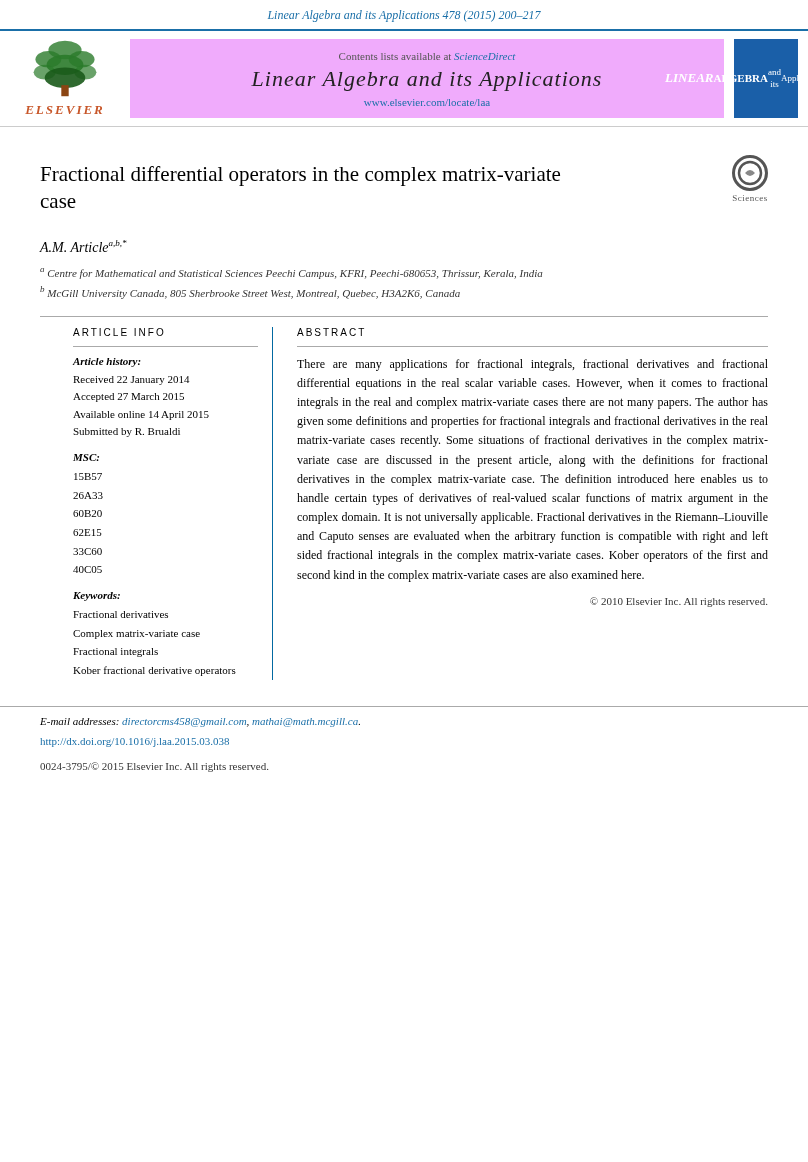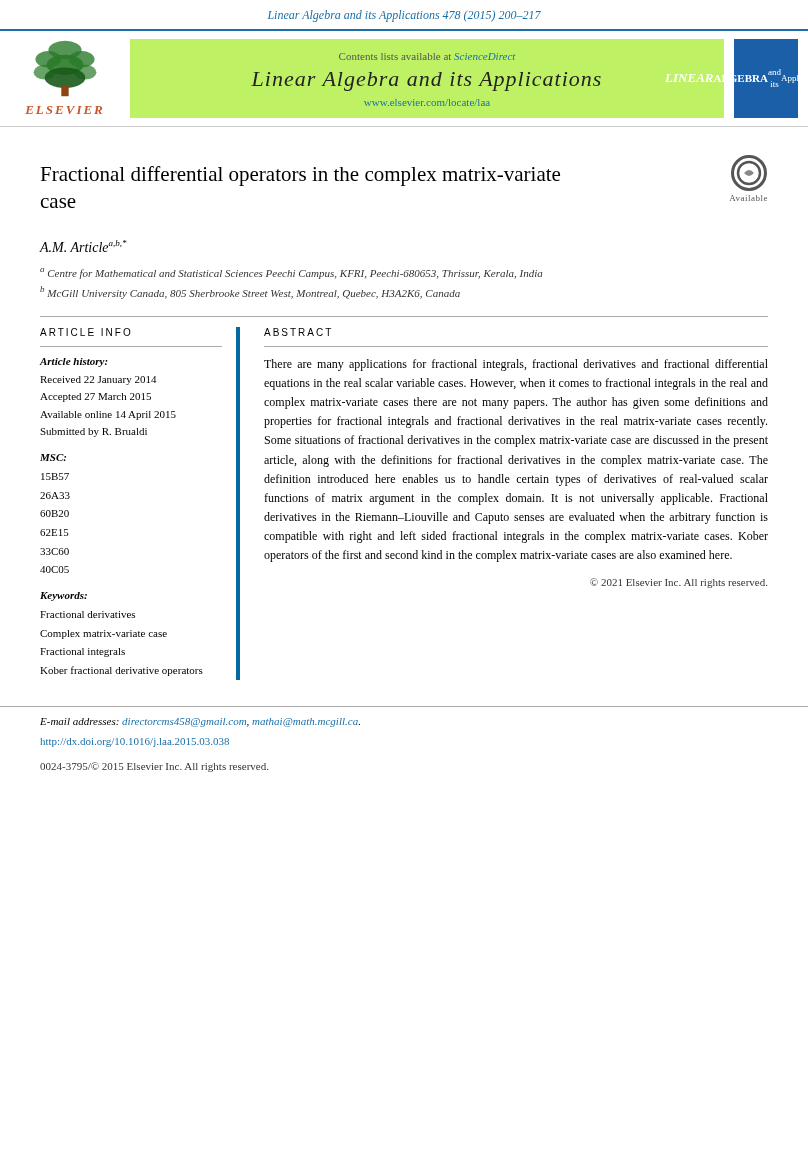--- a/index.html
+++ b/index.html
@@ -53,21 +53,21 @@
       letter-spacing: 2px;
       margin-top: 3px;
     }
 
     .journal-title-section {
       flex: 1;
       display: flex;
       flex-direction: column;
       align-items: center;
       justify-content: center;
-      background: #bef264;
+      background: #f0abfc;
       padding: 6px 10px;
     }
 
     .sciencedirect-line {
       font-size: 11px;
       color: #555;
       margin-bottom: 4px;
     }
 
     .sciencedirect-link {
@@ -202,22 +202,23 @@
     
     .two-col {
       display: flex;
       gap: 24px;
       margin-top: 10px;
     }
 
     .left-col {
       width: 200px;
       flex-shrink: 0;
-      border-right: 4px solid #0369a1;
+      border-right: 1px solid #0369a1;
       padding-right: 14px;
+      margin-left: 33px;
     }
 
     .right-col {
       flex: 1;
     }
 
     
     .section-header {
       font-size: 10px;
       letter-spacing: 2px;
@@ -369,21 +370,21 @@
   <div class="title-crossmark-row">
     <div class="article-title">Fractional differential operators in the complex matrix-variate case</div>
     <div class="crossmark-badge">
       <div class="crossmark-circle">
 
         <svg width="26" height="26" viewBox="0 0 26 26">
           <circle cx="13" cy="13" r="11" fill="none" stroke="#555" stroke-width="2.5"></circle>
           <path d="M8 13 Q13 7 18 13 Q13 19 8 13Z" fill="#888"></path>
         </svg>
       </div>
-      <div class="crossmark-label">Available</div>
+      <div class="crossmark-label">Sciences</div>
     </div>
   </div>
 
   <div class="authors">
     <span>A.M. Article</span><span class="author-sup">a,b,*</span>
   </div>
 
   <div class="affiliations">
     <div class="affil-line">
       <span class="affil-sup">a</span>
@@ -424,21 +425,21 @@
           Fractional integrals<br>
           Kober fractional derivative operators
         </div>
       </div>
     </div>
 
     <div class="right-col">
       <div class="section-header">ABSTRACT</div>
       <hr class="thin-divider-section">
       <div class="abstract-text">There are many applications for fractional integrals, fractional derivatives and fractional differential equations in the real scalar variable cases. However, when it comes to fractional integrals in the real and complex matrix-variate cases there are not many papers. The author has given some definitions and properties for fractional integrals and fractional derivatives in the real matrix-variate cases recently. Some situations of fractional derivatives in the complex matrix-variate case are discussed in the present article, along with the definitions for fractional derivatives in the complex matrix-variate case. The definition introduced here enables us to handle certain types of derivatives of real-valued scalar functions of matrix argument in the complex domain. It is not universally applicable. Fractional derivatives in the Riemann–Liouville and Caputo senses are evaluated when the arbitrary function is compatible with right and left sided fractional integrals in the complex matrix-variate cases. Kober operators of the first and second kind in the complex matrix-variate cases are also examined here.</div>
-      <div class="copyright-line">© 2021 Elsevier Inc. All rights reserved.</div>
+      <div class="copyright-line">© 2010 Elsevier Inc. All rights reserved.</div>
     </div>
 
   </div>
 </div>
 
 <hr class="footer-divider">
 
 <div class="footnote-section">
   <div class="email-line">
     <span>E-mail addresses:</span>

